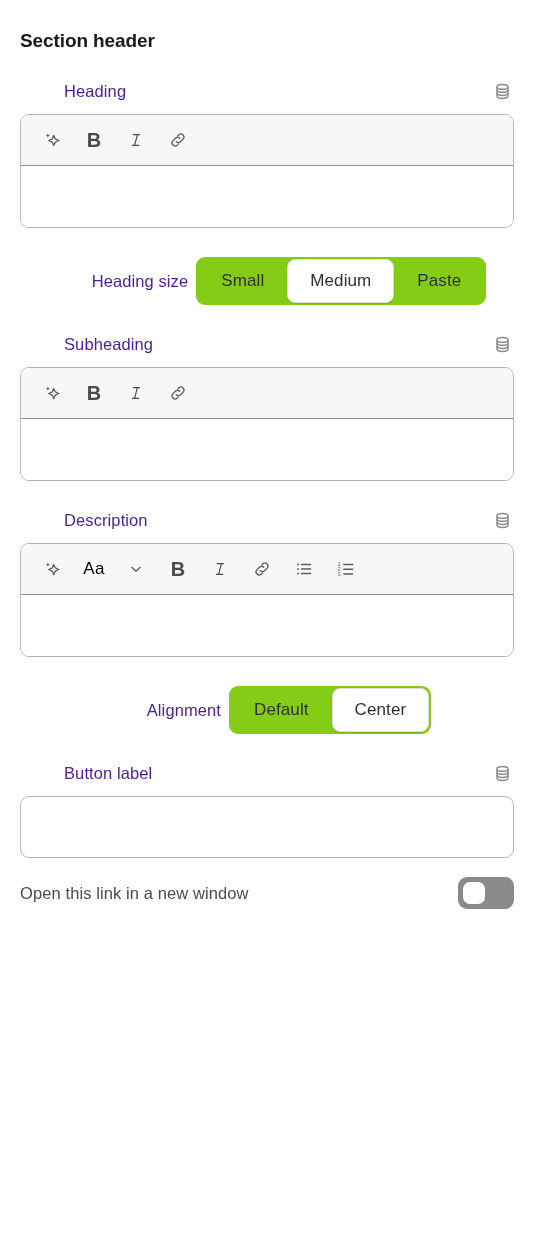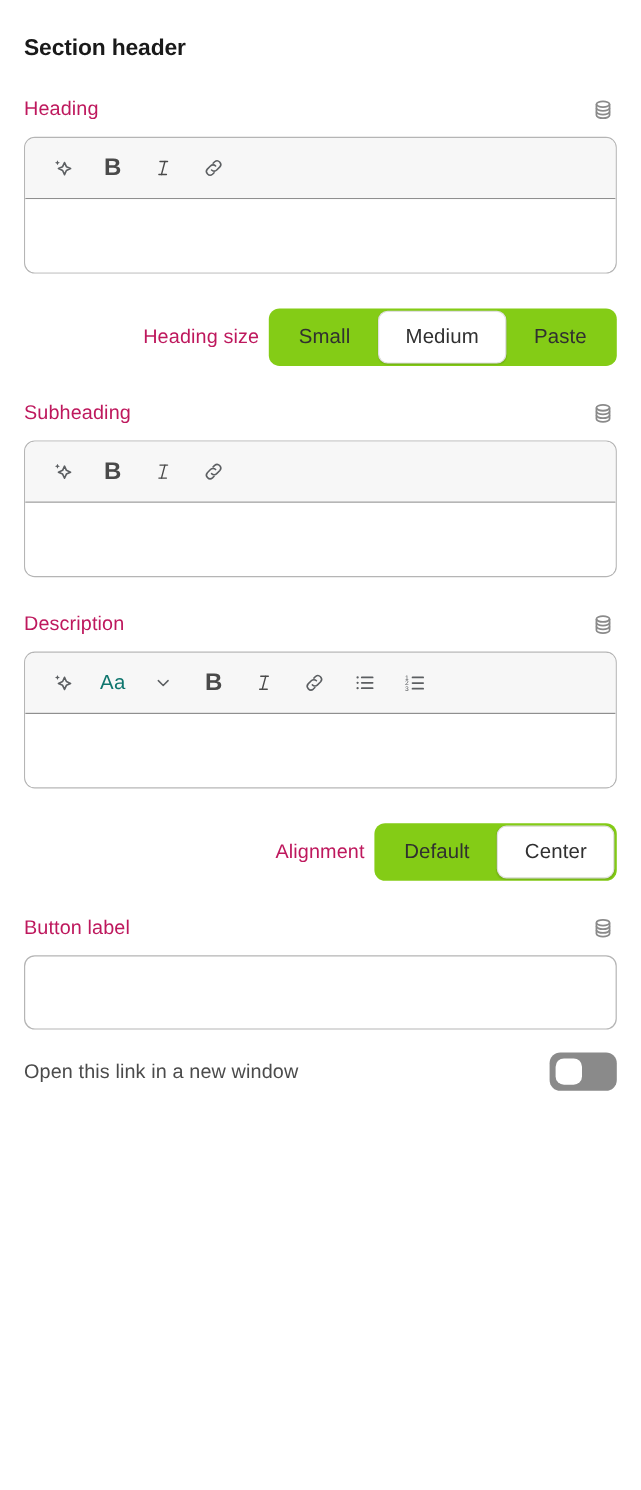--- a/index.html
+++ b/index.html
@@ -41,23 +41,24 @@
   .field-label-row {
     display: flex;
     align-items: center;
     justify-content: space-between;
     margin-bottom: 11px;
     min-height: 22px;
   }
 
   .field-label {
     font-size: 16.5px;
-    color: #be185d;
+    color: #4c1d95;
     line-height: 22px;
     letter-spacing: 0.1px;
+    margin-left: 44px;
   }
 
   .meta-btn {
     width: 24px;
     height: 24px;
     display: flex;
     align-items: center;
     justify-content: center;
     cursor: pointer;
     flex: 0 0 auto;
@@ -93,21 +94,21 @@
     color: #5c5f62;
     flex: 0 0 auto;
   }
   .tool svg { display: block; }
 
   .tool-text {
     width: auto;
     min-width: 38px;
     padding: 0 6px;
     font-size: 17px;
-    color: #0f766e;
+    color: #000000;
     letter-spacing: 0.3px;
   }
 
   .tool-b {
     font-size: 20px;
     font-weight: 700;
     color: #4a4a4a;
     font-family: "Liberation Sans", sans-serif;
   }
 
@@ -121,21 +122,21 @@
   .editor-body {
     height: 61px;
     background: #ffffff;
     cursor: text;
   }
 
   
   .seg-row {
     display: flex;
     align-items: center;
-    justify-content: flex-end;
+    justify-content: center;
     margin-top: 29px;
     gap: 8px;
   }
 
   .seg-row .field-label { flex: 0 0 auto; }
 
   .segmented {
     display: flex;
     background: #84cc16;
     border-radius: 9px;

